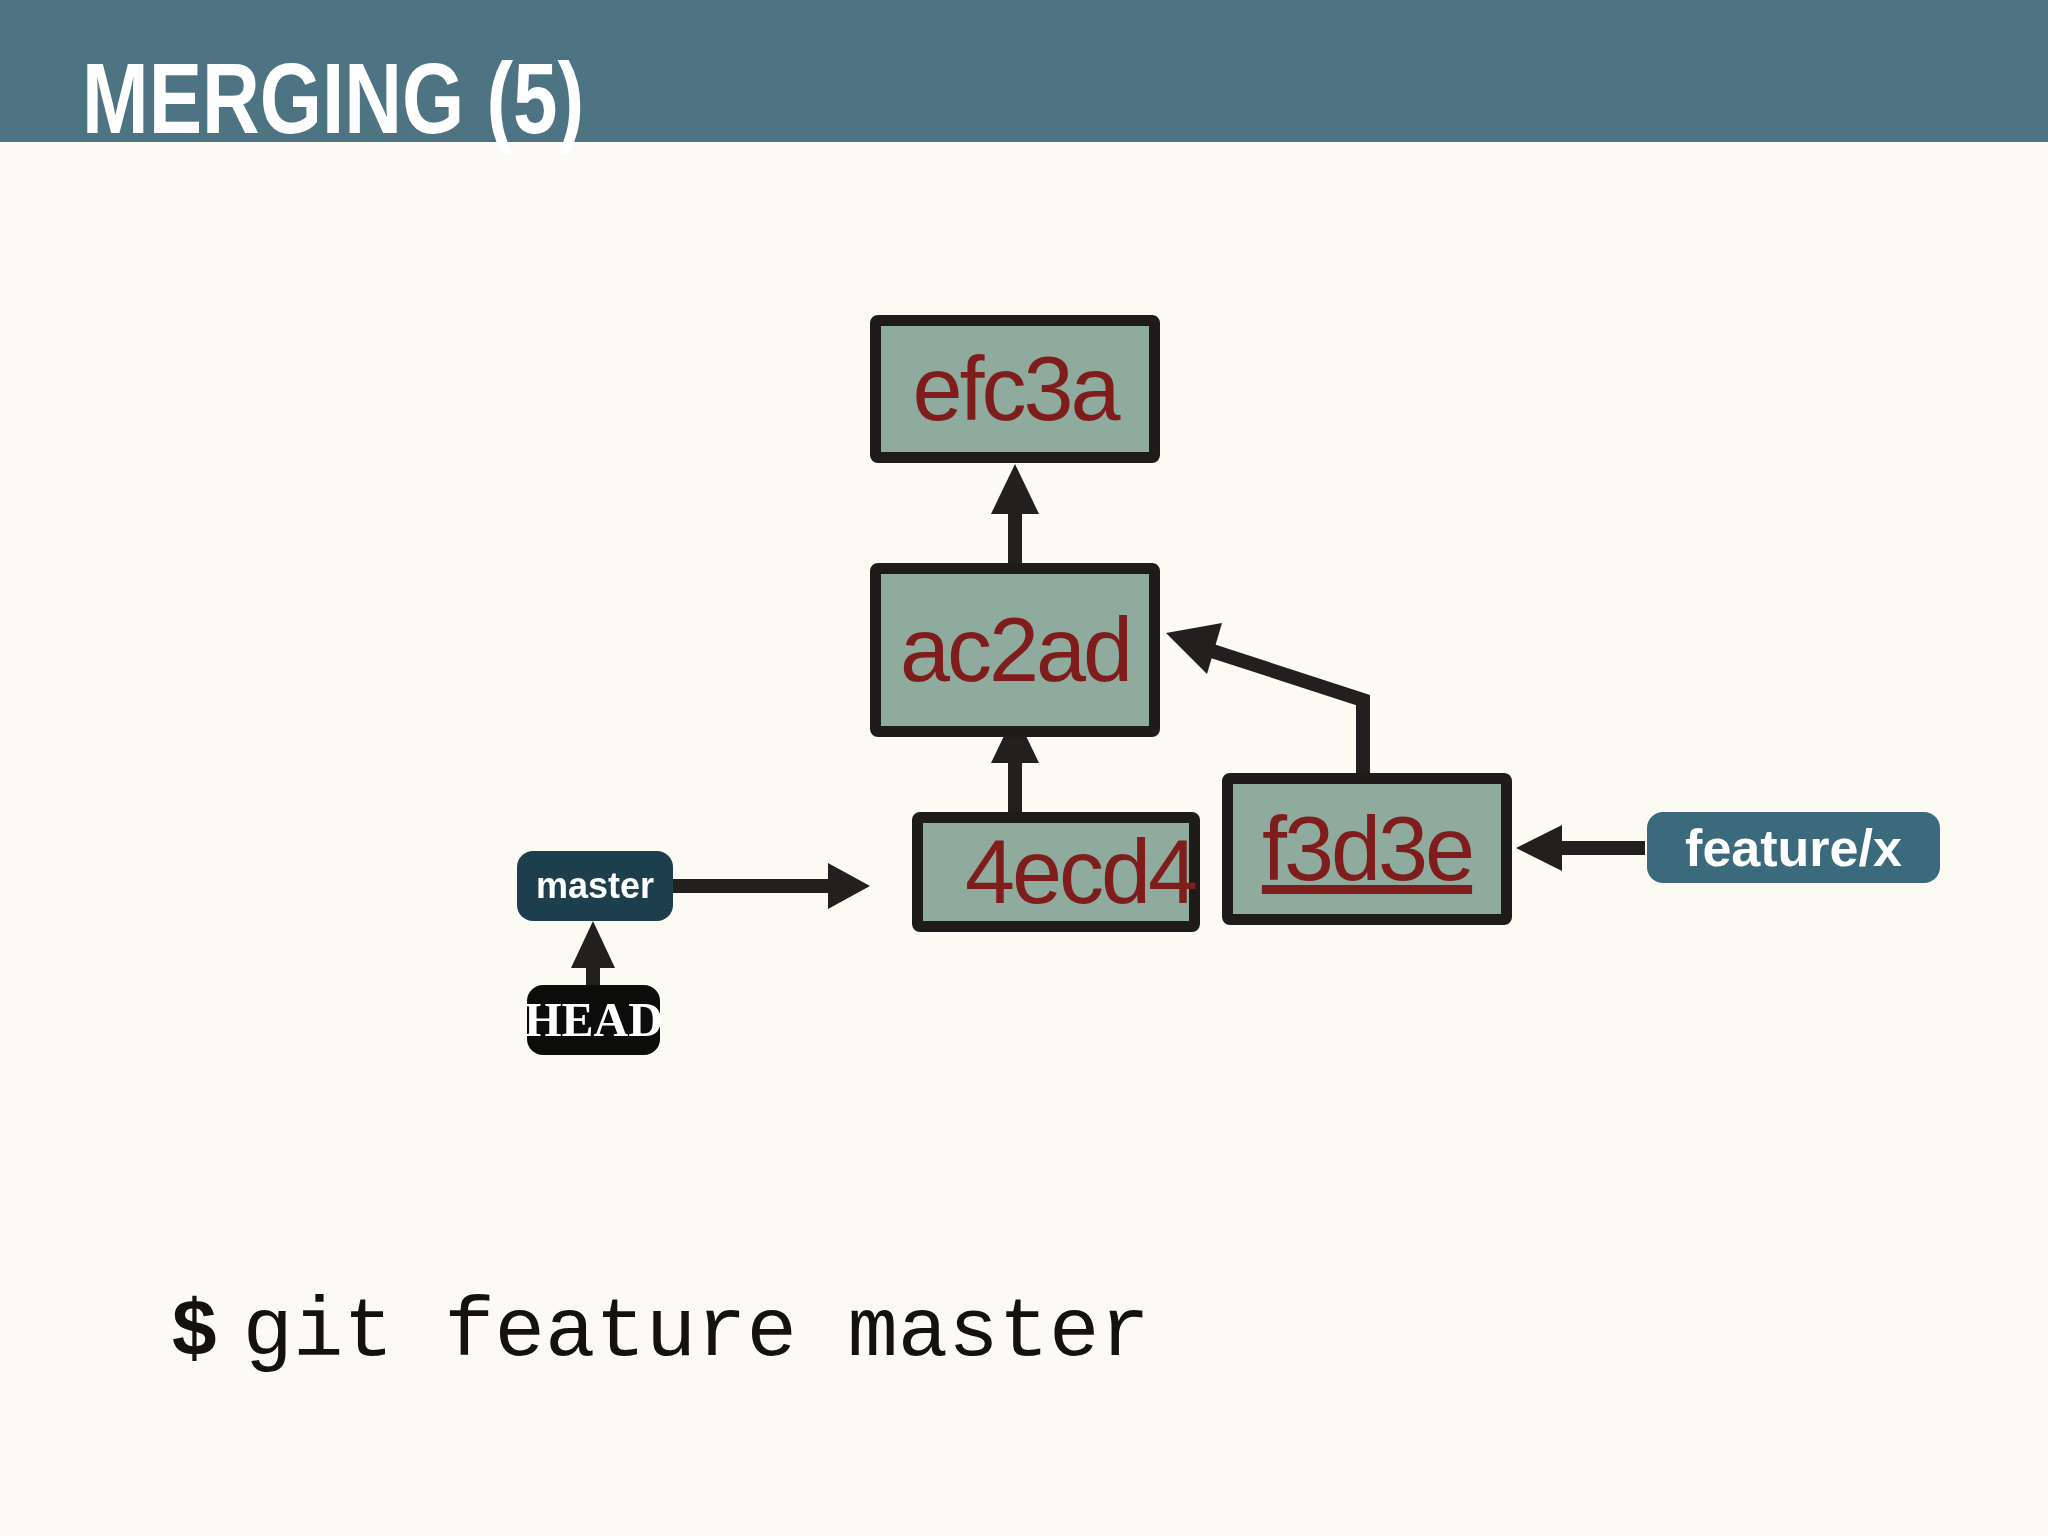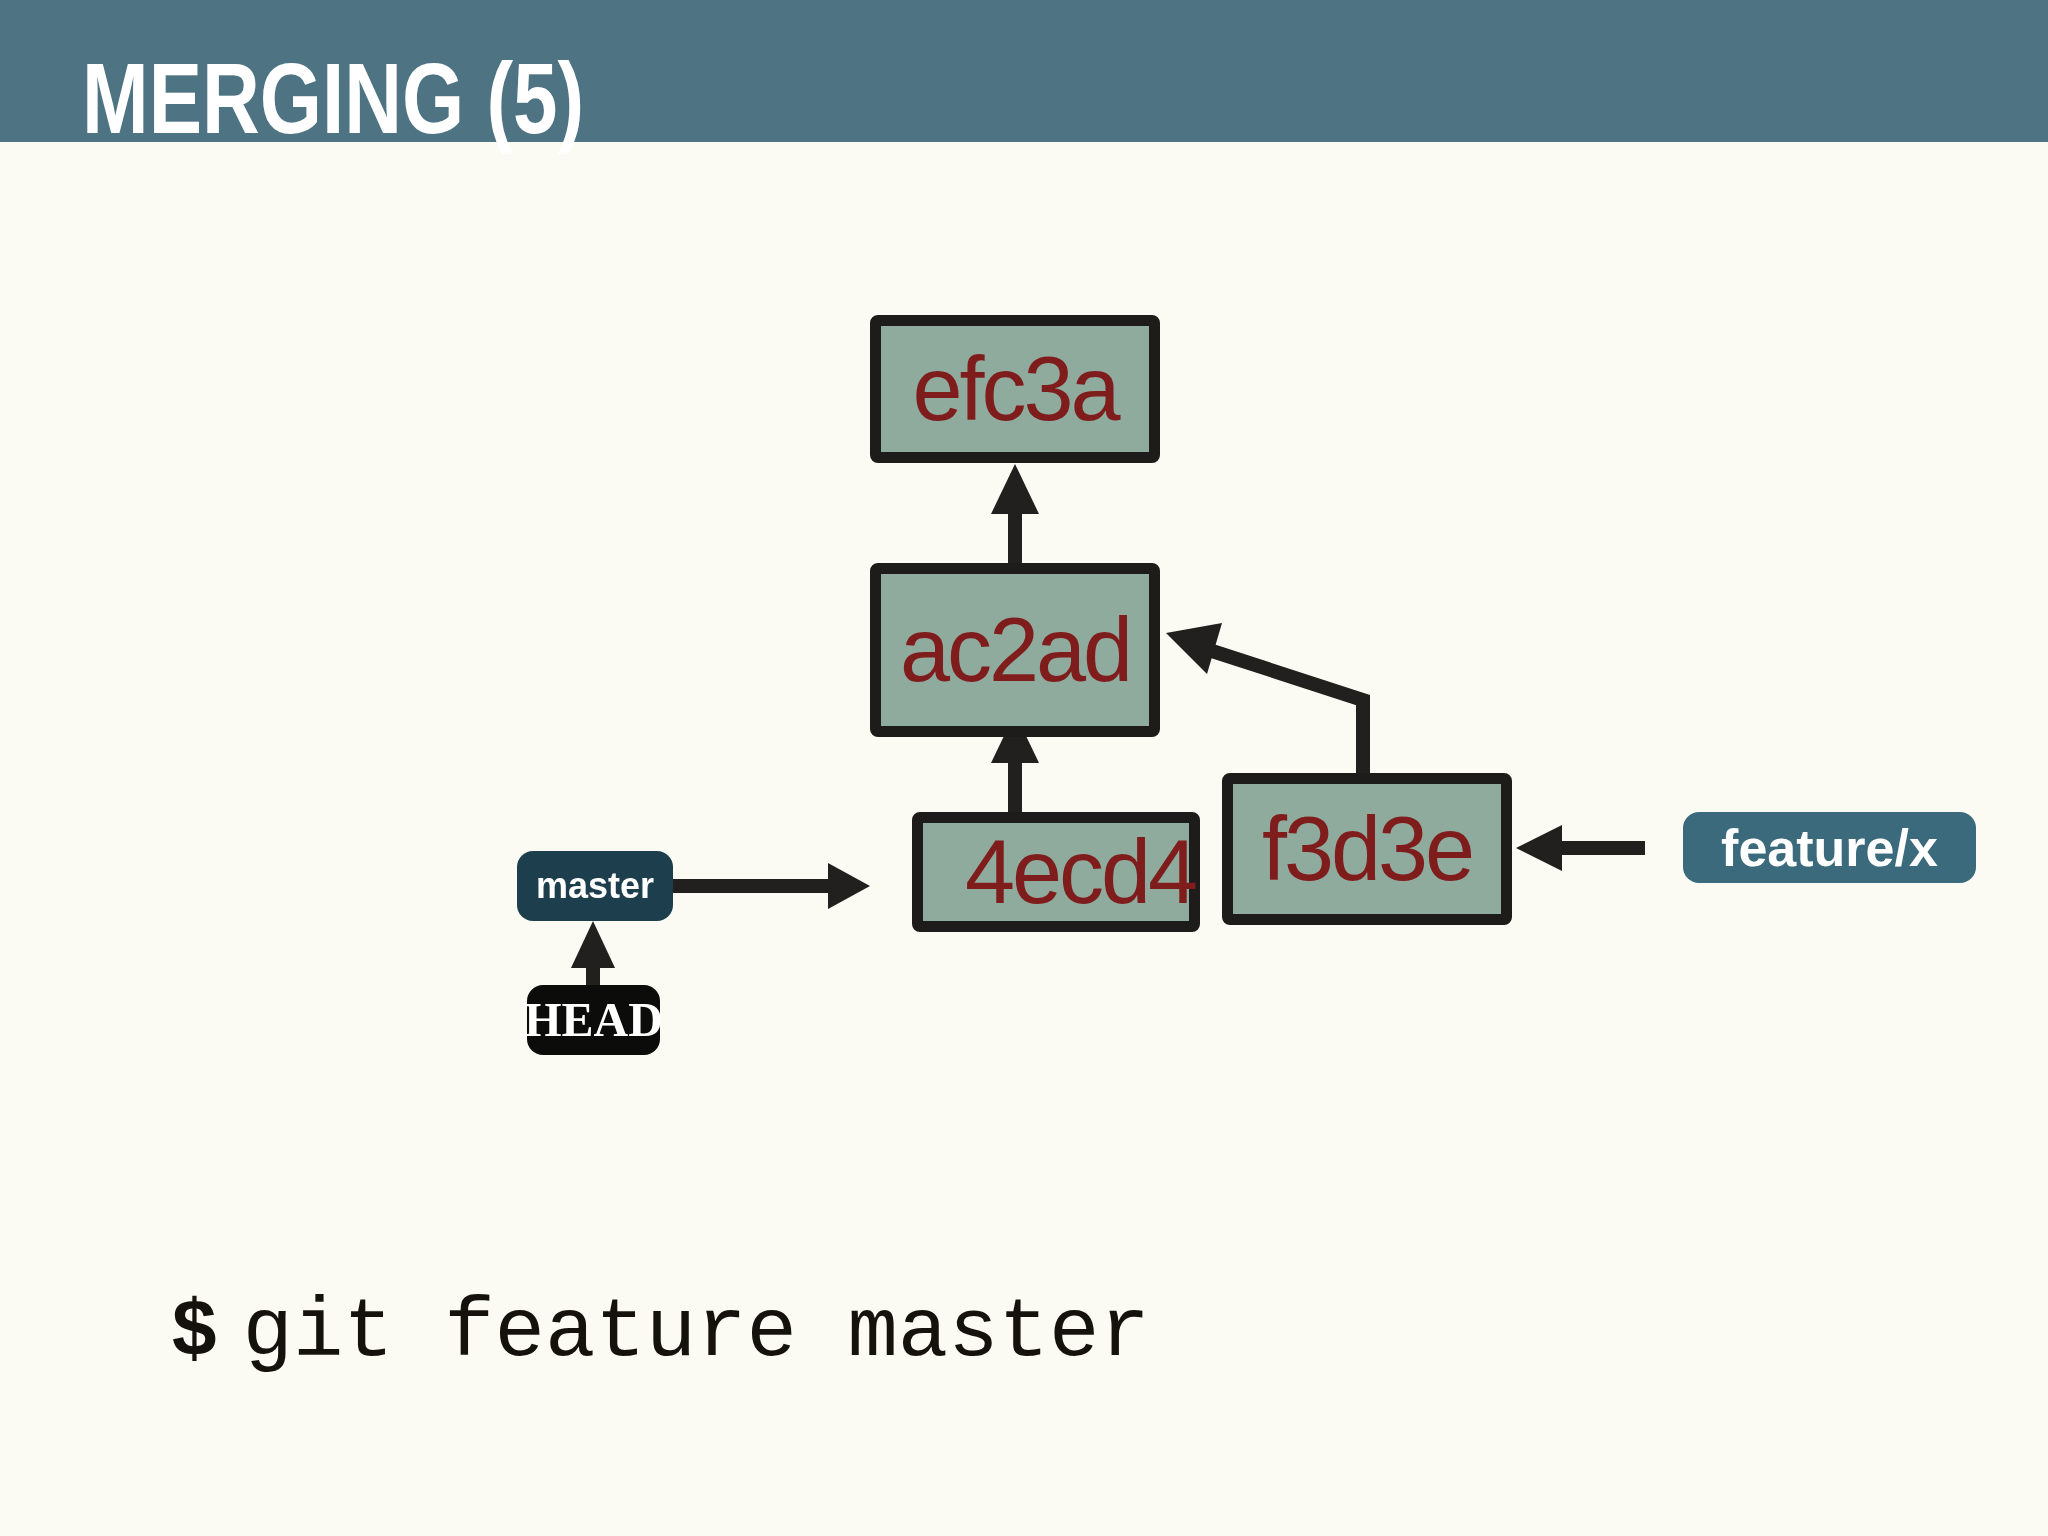--- a/index.html
+++ b/index.html
@@ -23,30 +23,30 @@
   .commit {
     position:absolute; box-sizing:border-box;
     background:#8fab9e; border:11px solid #1d1c1a; border-radius:8px;
     display:flex; align-items:center; justify-content:center;
     color:#7f1d1d; font-size:90px; letter-spacing:-3px; line-height:1;
     white-space:nowrap;
   }
   #commit-efc3a { left:870px; top:315px; width:290px; height:148px; }
   #commit-ac2ad { left:870px; top:563px; width:290px; height:174px; }
   #commit-4ecd4 { left:912px; top:812px; width:288px; height:120px;padding-left:48px; }
-  #commit-f3d3e { left:1222px; top:773px; width:290px; height:152px; }
+  #commit-f3d3e { left:1222px; top:773px; width:290px; height:152px;text-decoration:underline; }
 
   .ref-label {
     position:absolute; box-sizing:border-box;
     display:flex; align-items:center; justify-content:center;
     color:#ffffff; font-weight:bold; border-radius:16px;
     line-height:1; white-space:nowrap;
   }
   #label-master   { left:517px;  top:851px; width:156px; height:70px; background:#1d3e4d; font-size:36px; }
-  #label-featurex { left:1647px; top:812px; width:293px; height:71px; background:#3a6a7c; font-size:52px;margin-left:36px; }
+  #label-featurex { left:1647px; top:812px; width:293px; height:71px; background:#3a6a7c; font-size:52px; }
   #label-head     { left:527px;  top:985px; width:133px; height:70px; background:#0c0c0b; font-size:48px;font-family:Liberation Serif, serif; }
 
   .terminal {
     position:absolute; left:172px; top:1288px;
     font-family:"Liberation Mono", monospace;
     font-size:84px; line-height:1; color:#15120d; white-space:nowrap;
   }
   .prompt {
     font-family:"Liberation Sans", sans-serif;
     font-weight:bold; font-size:80px; margin-right:26px;

